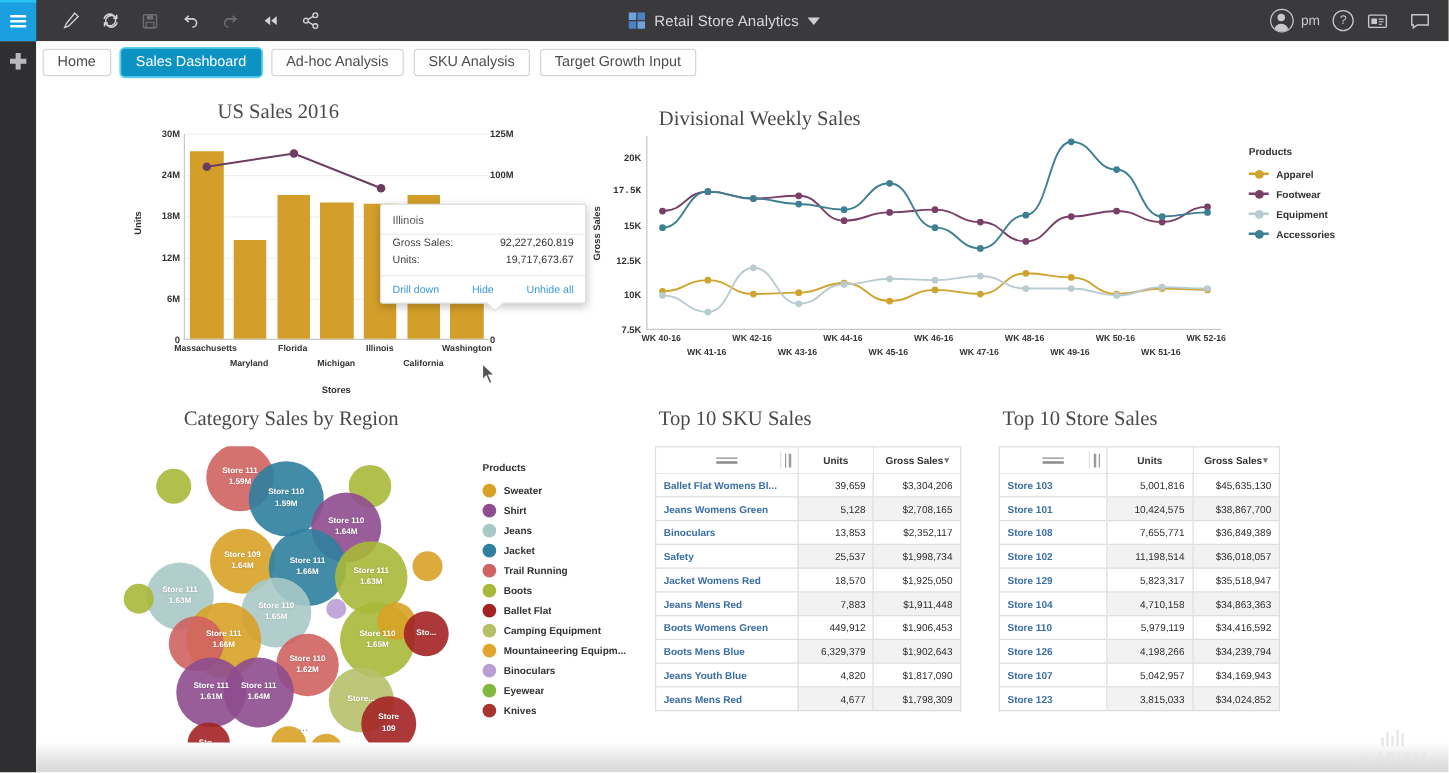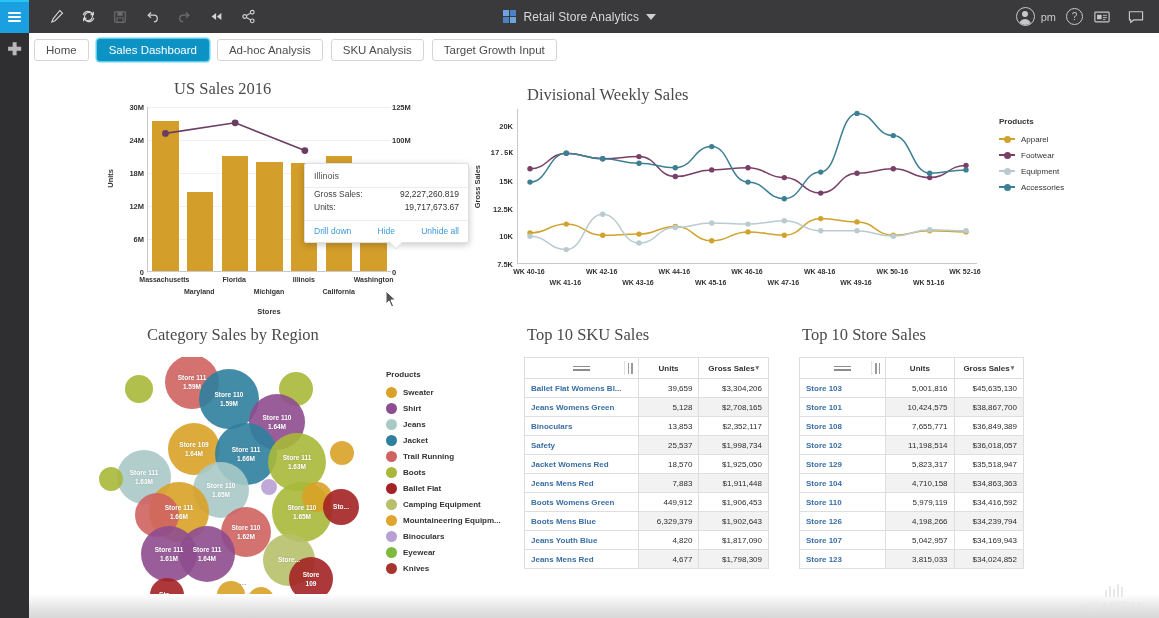--- a/index.html
+++ b/index.html
@@ -195,21 +195,21 @@
     font-size: 7.5px; font-weight: bold; color: #333;
   }
   .lp-legend { position: absolute; left: 530px; top: 8px; width: 120px; }
   .lg-title { font-size: 8px; font-weight: bold; color: #333; margin-bottom: 5px; }
   .lg-item { display: flex; align-items: center; gap: 6px; height: 16px; }
   .lg-marker { width: 16px; height: 7px; position: relative; flex: 0 0 16px; }
   .lg-marker i.ln { position: absolute; left: 0; top: 2.6px; width: 16px; height: 1.8px; display: block; }
   .lg-marker i.dot {
     position: absolute; left: 5px; top: 0px; width: 7px; height: 7px; border-radius: 50%; display: block;
   }
-  .lg-label { font-size: 8px; font-weight: normal; color: #333; white-space: nowrap; }
+  .lg-label { font-size: 8px; font-weight: bold; color: #333; white-space: nowrap; }
   
   #p-bubble .chart-title { position: absolute; left: 58px; top: 0px; }
   .bubble-area { position: absolute; left: 0; top: 32px; width: 300px; height: 250px; }
   .bubble-svg { position: absolute; left: 0; top: 0; }
   .bub-label {
     position: absolute; color: #fff; font-size: 6.5px; font-weight: bold; text-align: center;
     transform: translate(-50%,-50%); line-height: 8.5px; white-space: nowrap; pointer-events: none;
     text-shadow: 0 0 2px rgba(0,0,0,.18);
   }
   .bubble-legend { position: absolute; left: 297px; top: 45px; width: 125px; }

